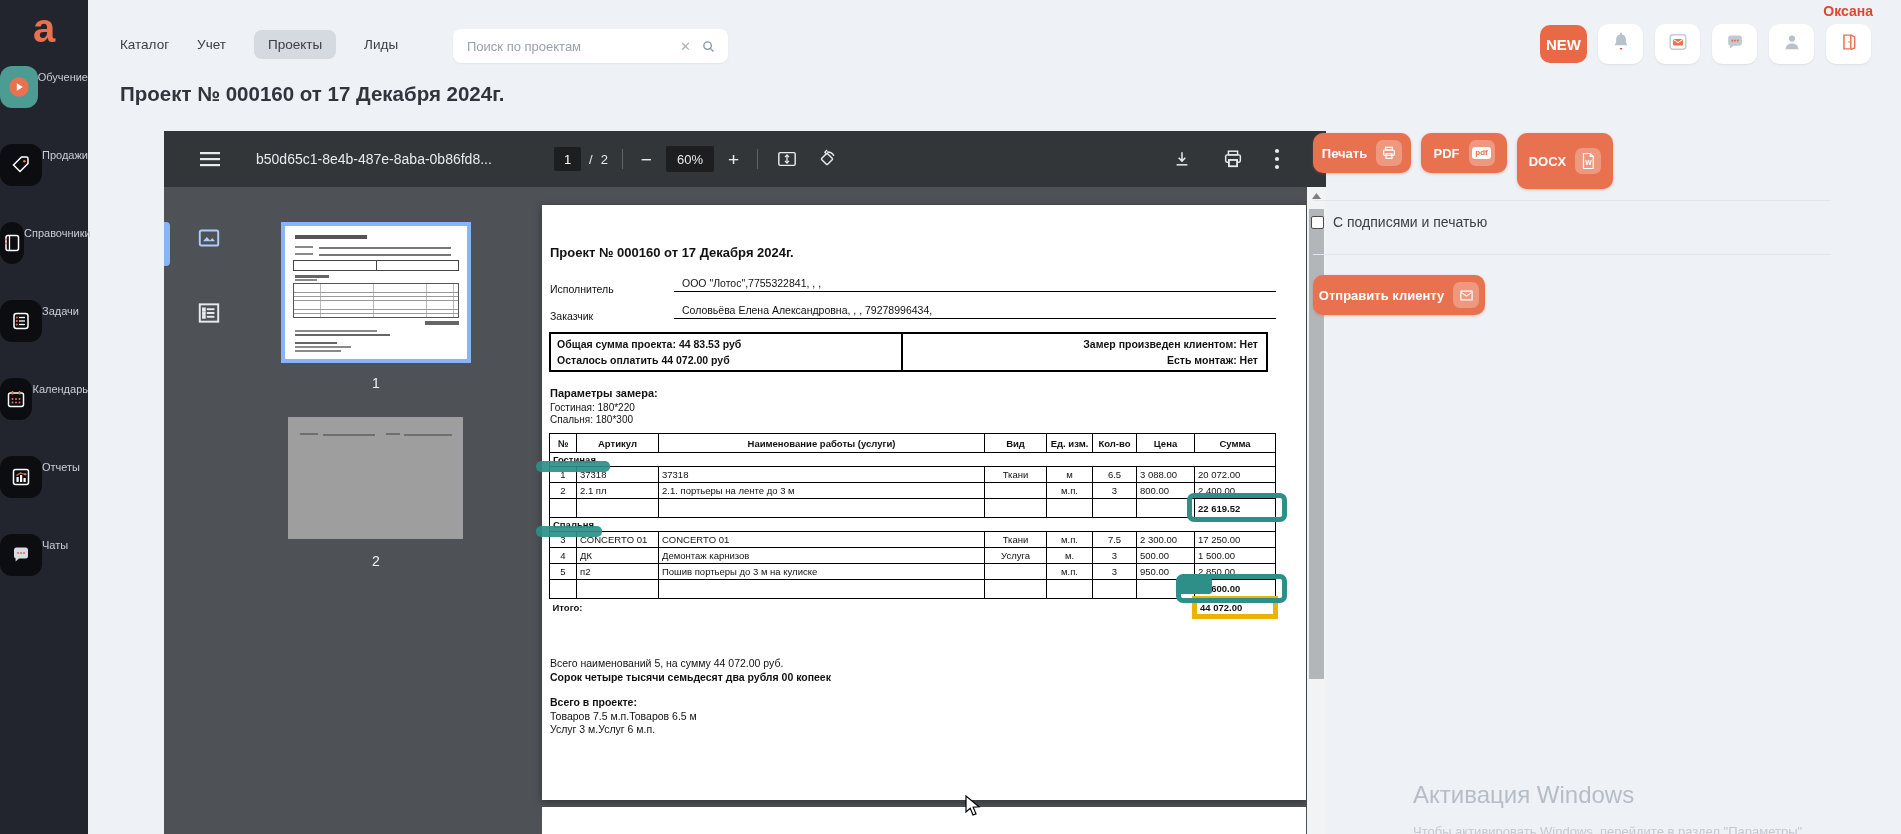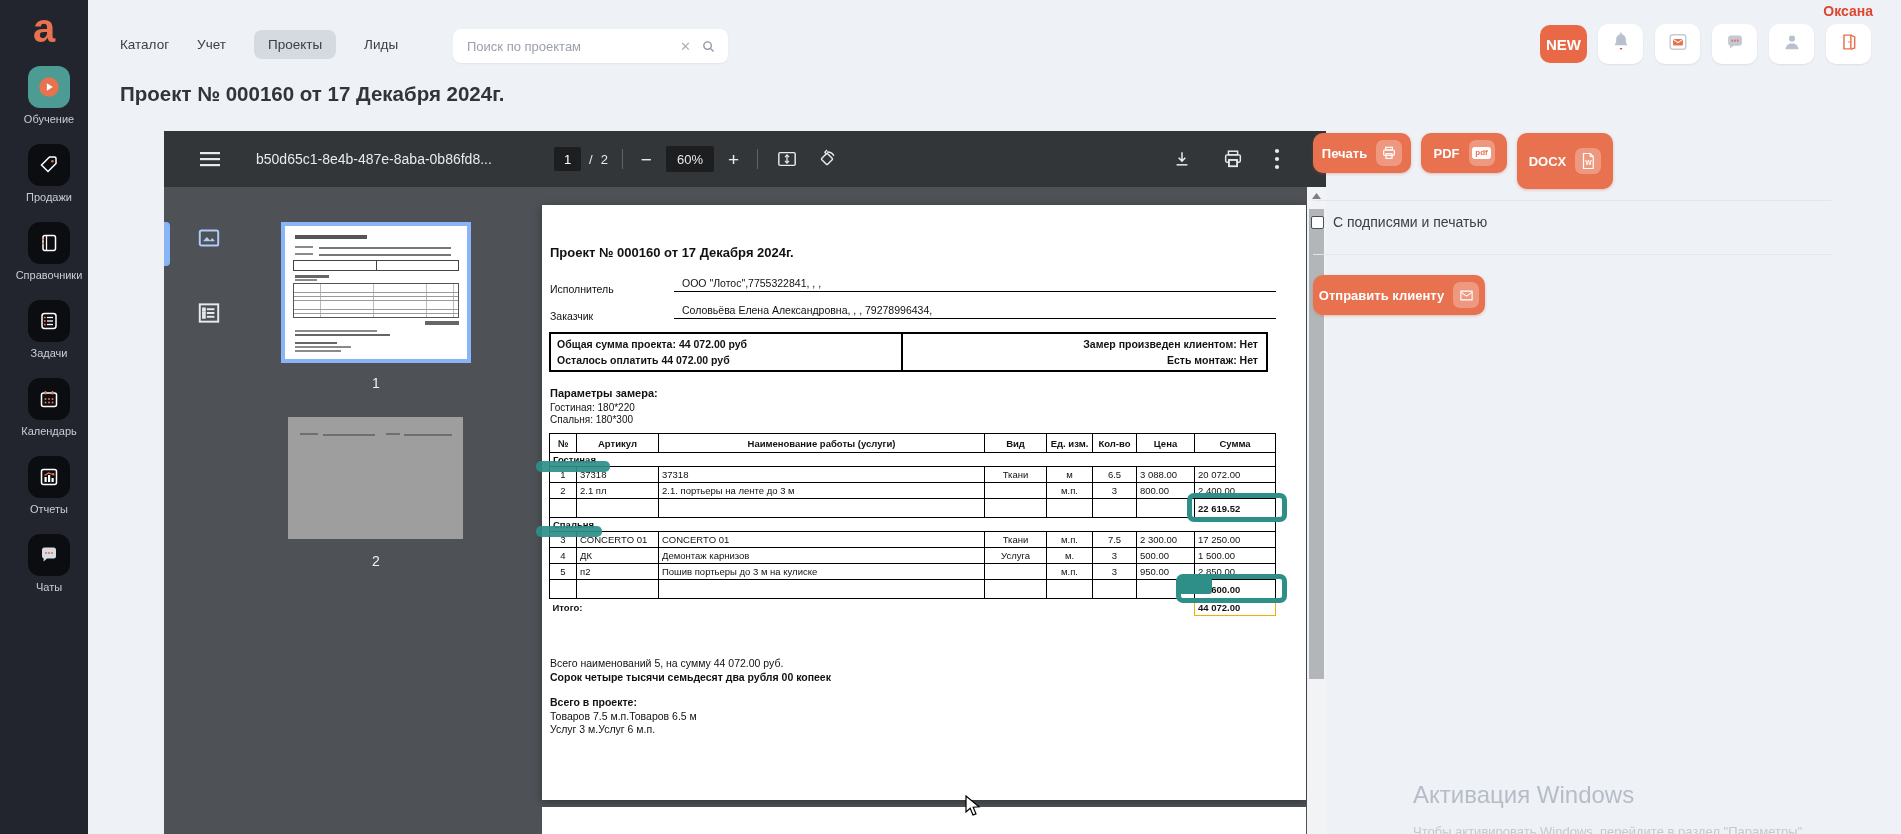--- a/index.html
+++ b/index.html
@@ -3,21 +3,21 @@
 <meta charset="utf-8">
 <style>
   * { margin:0; padding:0; box-sizing:border-box; }
   html,body { width:1901px; height:834px; overflow:hidden; }
   body { font-family:"Liberation Sans","DejaVu Sans",sans-serif; background:#eef1f6; }
   #canvas { position:relative; width:1901px; height:834px; background:#eef1f6; overflow:hidden; }
 
   
   .sidebar { position:absolute; left:0; top:0; width:88px; height:834px; background:#22252d; display:flex; flex-direction:column; align-items:center; }
   .logo { font-size:40px; font-weight:800; color:#e8714f; line-height:1; margin:8px 0 18px 0; cursor:pointer; }
-  .snav { width:88px; height:78px; display:flex; flex-direction:column; align-items:center; cursor:pointer;padding-left:10px; }
+  .snav { width:88px; height:78px; display:flex; align-items:flex-start; cursor:pointer; }
   .tile { width:42px; height:42px; border-radius:12px; background:#0c0d11; display:flex; align-items:center; justify-content:center; }
   .tile.teal { background:#4c9c94; }
   .slabel { margin-top:5px; font-size:11px; color:#c8cdd6; white-space:nowrap; }
 
   
   .username { position:absolute; top:3px; right:28px; font-size:14px; font-weight:700; color:#e0462e; cursor:pointer; }
   .tabs { position:absolute; left:120px; top:30px; display:flex; align-items:center; gap:28px; font-size:13.5px; color:#3c4043; }
   .tab { cursor:pointer; padding:7px 0; }
   .tab.active { background:#d5d9e0; border-radius:8px; padding:7px 14px; }
   .search { position:absolute; left:453px; top:29px; width:275px; height:34px; background:#fff; border-radius:8px; box-shadow:0 1px 2px rgba(30,40,60,.06); display:flex; align-items:center; }
@@ -71,21 +71,21 @@
   .d-params-t { left:8px; top:182px; font-size:11px; font-weight:700; }
   .d-param { left:8px; font-size:10px; }
   .dtable { position:absolute; left:7px; top:228px; border-collapse:collapse; table-layout:fixed; font-size:9.5px; }
   .dtable td { border:1px solid #000; padding:1px 3px; overflow:hidden; white-space:nowrap; }
   .dtable .th td { height:19px; text-align:center; font-weight:700; }
   .dtable .sec td { height:14px; font-weight:700; }
   .dtable tr td { height:16px; }
   .dtable .sub td { height:19px; }
   .dtable .c{text-align:center}.dtable .l{text-align:left}.dtable .r{}.dtable .b{font-weight:700}
   .dtable .tot td { border:none; height:17px; }
-  .dtable .tot td:last-child { border:1px solid #eab308; }
+  .dtable .tot td:last-child { border:5px solid #eab308; }
   .d-footer { left:8px; top:452px; font-size:10.5px; line-height:13.5px; }
 
   .ann-strip { position:absolute; background:#2e8f89; border-radius:5px; opacity:.92; }
   .ann-box { position:absolute; border:5px solid #2e8f89; border-radius:7px; }
   .ann-fill { position:absolute; background:#2e8f89; border-radius:3px; }
 
   
   .abtn { position:absolute; background:#e8714f; border:none; border-radius:10px; color:#fff; font-size:13px; font-weight:600; display:flex; align-items:center; justify-content:center; gap:9px; cursor:pointer; font-family:inherit; box-shadow:0 1px 3px rgba(200,90,50,.35); }
   .abtn .isq { width:26px; height:26px; border-radius:7px; background:rgba(255,255,255,.28); display:flex; align-items:center; justify-content:center; }
   .rp-div { position:absolute; height:1px; background:#e2e6ec; }
@@ -387,21 +387,21 @@
           <span class="d-label">Исполнитель</span>
           <span class="d-val">ООО "Лотос",7755322841, , ,</span>
         </div>
         <div class="d-abs" style="left:8px;top:101px;width:748px">
           <span class="d-label">Заказчик</span>
           <span class="d-val">Соловьёва Елена Александровна, , , 79278996434,</span>
         </div>
 
         <div class="d-abs d-sum">
           <div class="cl">
-            <div>Общая сумма проекта: 44 072.00 руб</div>
+            <div>Общая сумма проекта: 44 83.53 руб</div>
             <div>Осталось оплатить 44 072.00 руб</div>
           </div>
           <div class="cr">
             <div>Замер произведен клиентом: Нет</div>
             <div>Есть монтаж: Нет</div>
           </div>
         </div>
 
         <div class="d-abs d-params-t">Параметры замера:</div>
         <div class="d-abs d-param" style="top:197px">Гостиная: 180*220</div>

